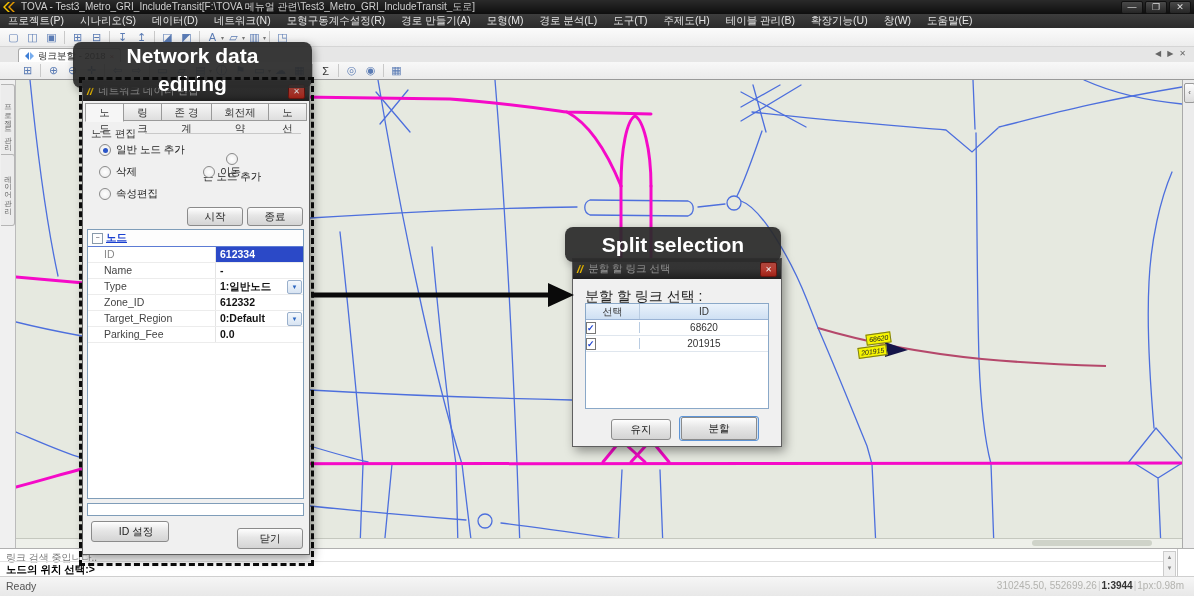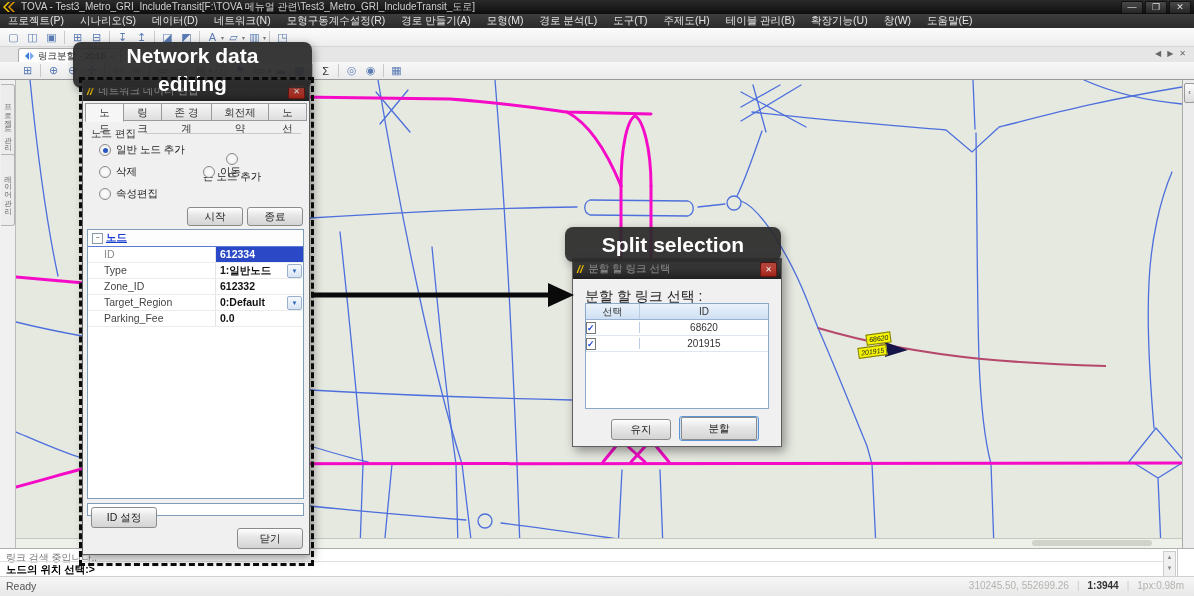--- a/index.html
+++ b/index.html
@@ -98,21 +98,21 @@
   
   .msgarea{left:0;top:548px;width:1194px;height:28px;background:#fff;border-top:1px solid #b0b0b0;box-sizing:border-box;}
   .msg1{position:absolute;left:6px;top:2px;font-size:10px;color:#777;}
   .msg2{position:absolute;left:6px;top:14px;font-size:10.5px;color:#000;font-weight:bold;}
   .msgdiv{position:absolute;left:0;top:12px;width:1176px;height:1px;background:#e0e0e0;}
   .msgscroll{position:absolute;right:18px;top:2px;width:11px;height:24px;background:#f0f0f0;border:1px solid #ccc;
              font-size:6px;color:#888;text-align:center;line-height:11px;}
   .msgvr{position:absolute;right:16px;top:0;width:1px;height:28px;background:#c9c9c9;}
   .statusbar{left:0;top:576px;width:1194px;height:20px;background:linear-gradient(#f6f6f6,#e8e8e8);
              border-top:1px solid #cfcfcf;box-sizing:border-box;font-size:10.5px;color:#555;}
-  .sright{position:absolute;right:10px;top:3px;color:#b3b3af;font-size:10px;display:flex;gap:8px;align-items:center;}
+  .sright{position:absolute;right:10px;top:3px;color:#b3b3af;font-size:10px;display:flex;gap:1px;align-items:center;}
   .sright .scale{color:#333;font-weight:bold;}
   .ssep{color:#ccc;}
 </style>
 </head>
 <body>
 
 <div id="win">
 
   <div class="abs titlebar">
     <svg class="logo" viewBox="0 0 14 10">
@@ -309,20 +309,24 @@
     <div class="grid">
       <div class="ghead">
         <span class="gbox">−</span>
         <b>노드</b>
       </div>
       <div class="grow sel">
         <span class="gl" style="color:#888;">ID</span>
         <span class="gv">612334</span>
       </div>
       <div class="grow">
+        <span class="gl">Name</span>
+        <span class="gv">-</span>
+      </div>
+      <div class="grow">
         <span class="gl">Type</span>
         <span class="gv"><span>1:일반노드</span>
           <span class="ddbtn">▼</span>
         </span>
       </div>
       <div class="grow">
         <span class="gl">Zone_ID</span>
         <span class="gv">612332</span>
       </div>
       <div class="grow">
@@ -331,21 +335,21 @@
           <span class="ddbtn">▼</span>
         </span>
       </div>
       <div class="grow">
         <span class="gl">Parking_Fee</span>
         <span class="gv">0.0</span>
       </div>
     </div>
     <div class="gridstrip"></div>
 
-    <div class="btn" style="left:8px;top:426px;width:64px;height:19px;">ID 설정</div>
+    <div class="btn" style="left:8px;top:440px;width:64px;height:19px;padding-left:12px;">ID 설정</div>
     <div class="btn" style="left:154px;top:447px;width:64px;height:19px;">닫기</div>
   </div>
 
   <div class="abs dlg" style="left:572px;top:258px;width:208px;height:187px;z-index:10;">
     <div class="dlg-title">
       <span class="dlg-logo">//</span>
       <span>분할 할 링크 선택</span>
       <span class="dlg-close">✕</span>
     </div>
     <div class="abs" style="left:12px;top:29px;font-size:14px;color:#222;">분할 할 링크 선택 :</div>

